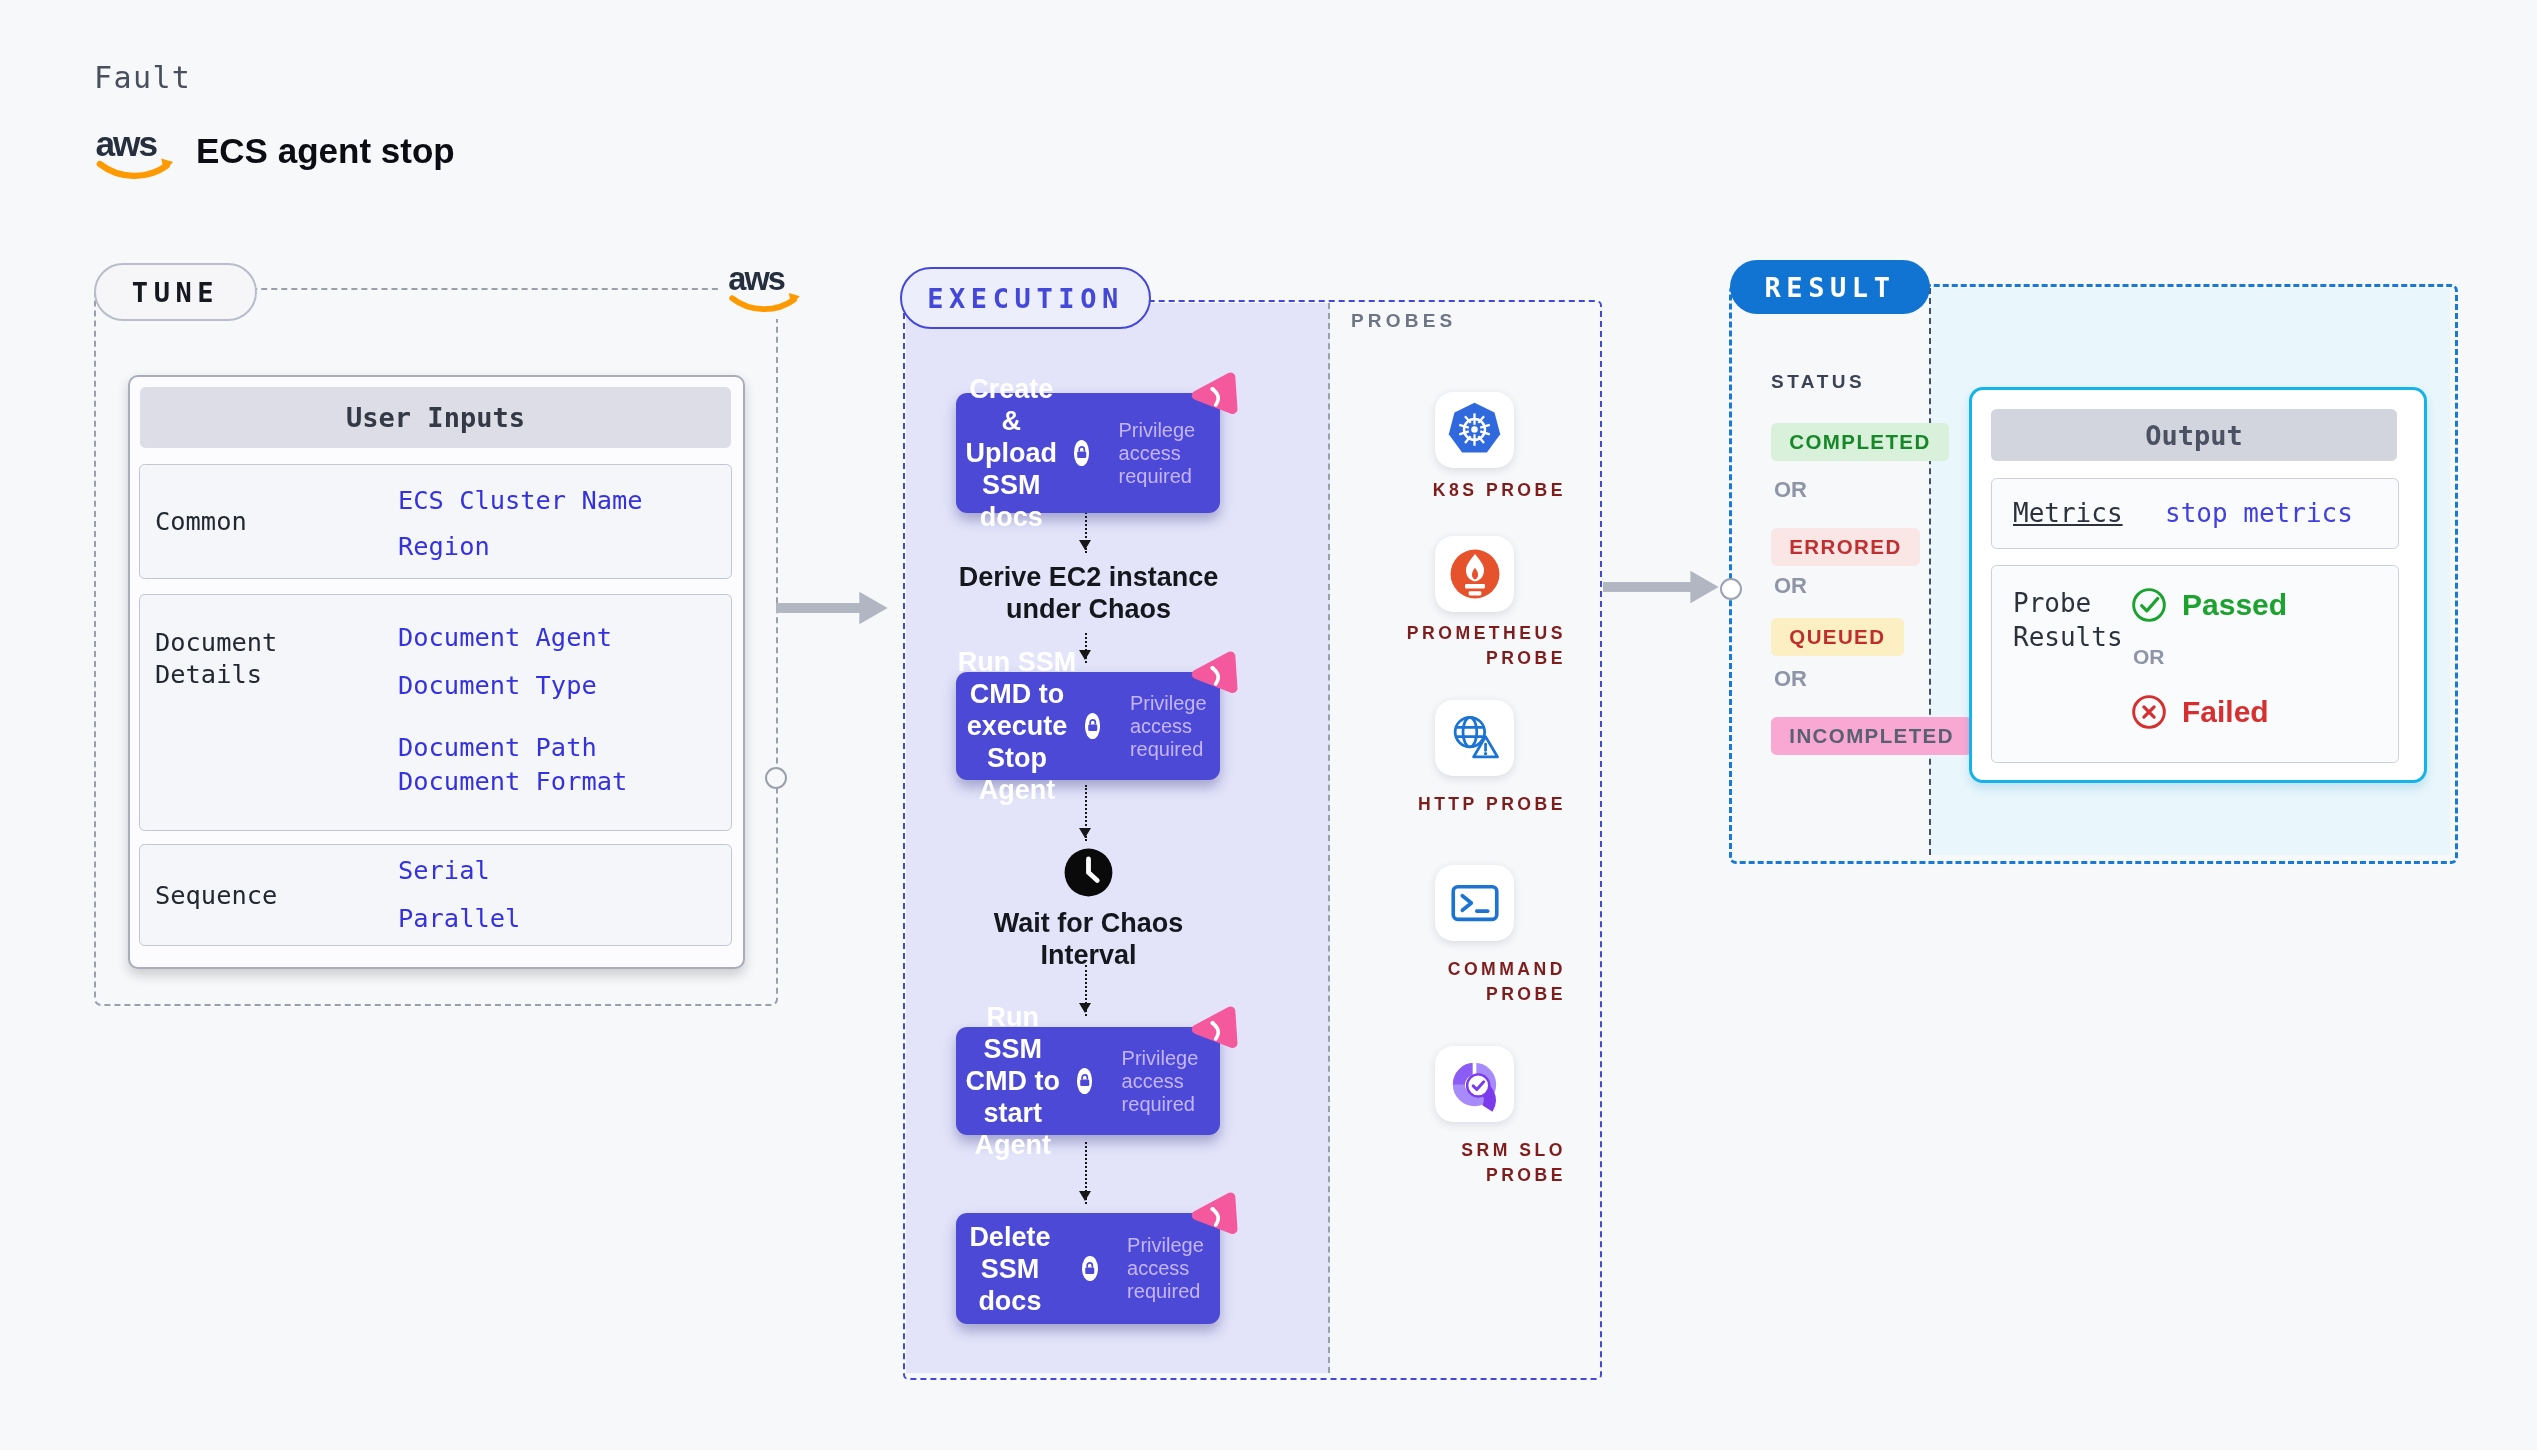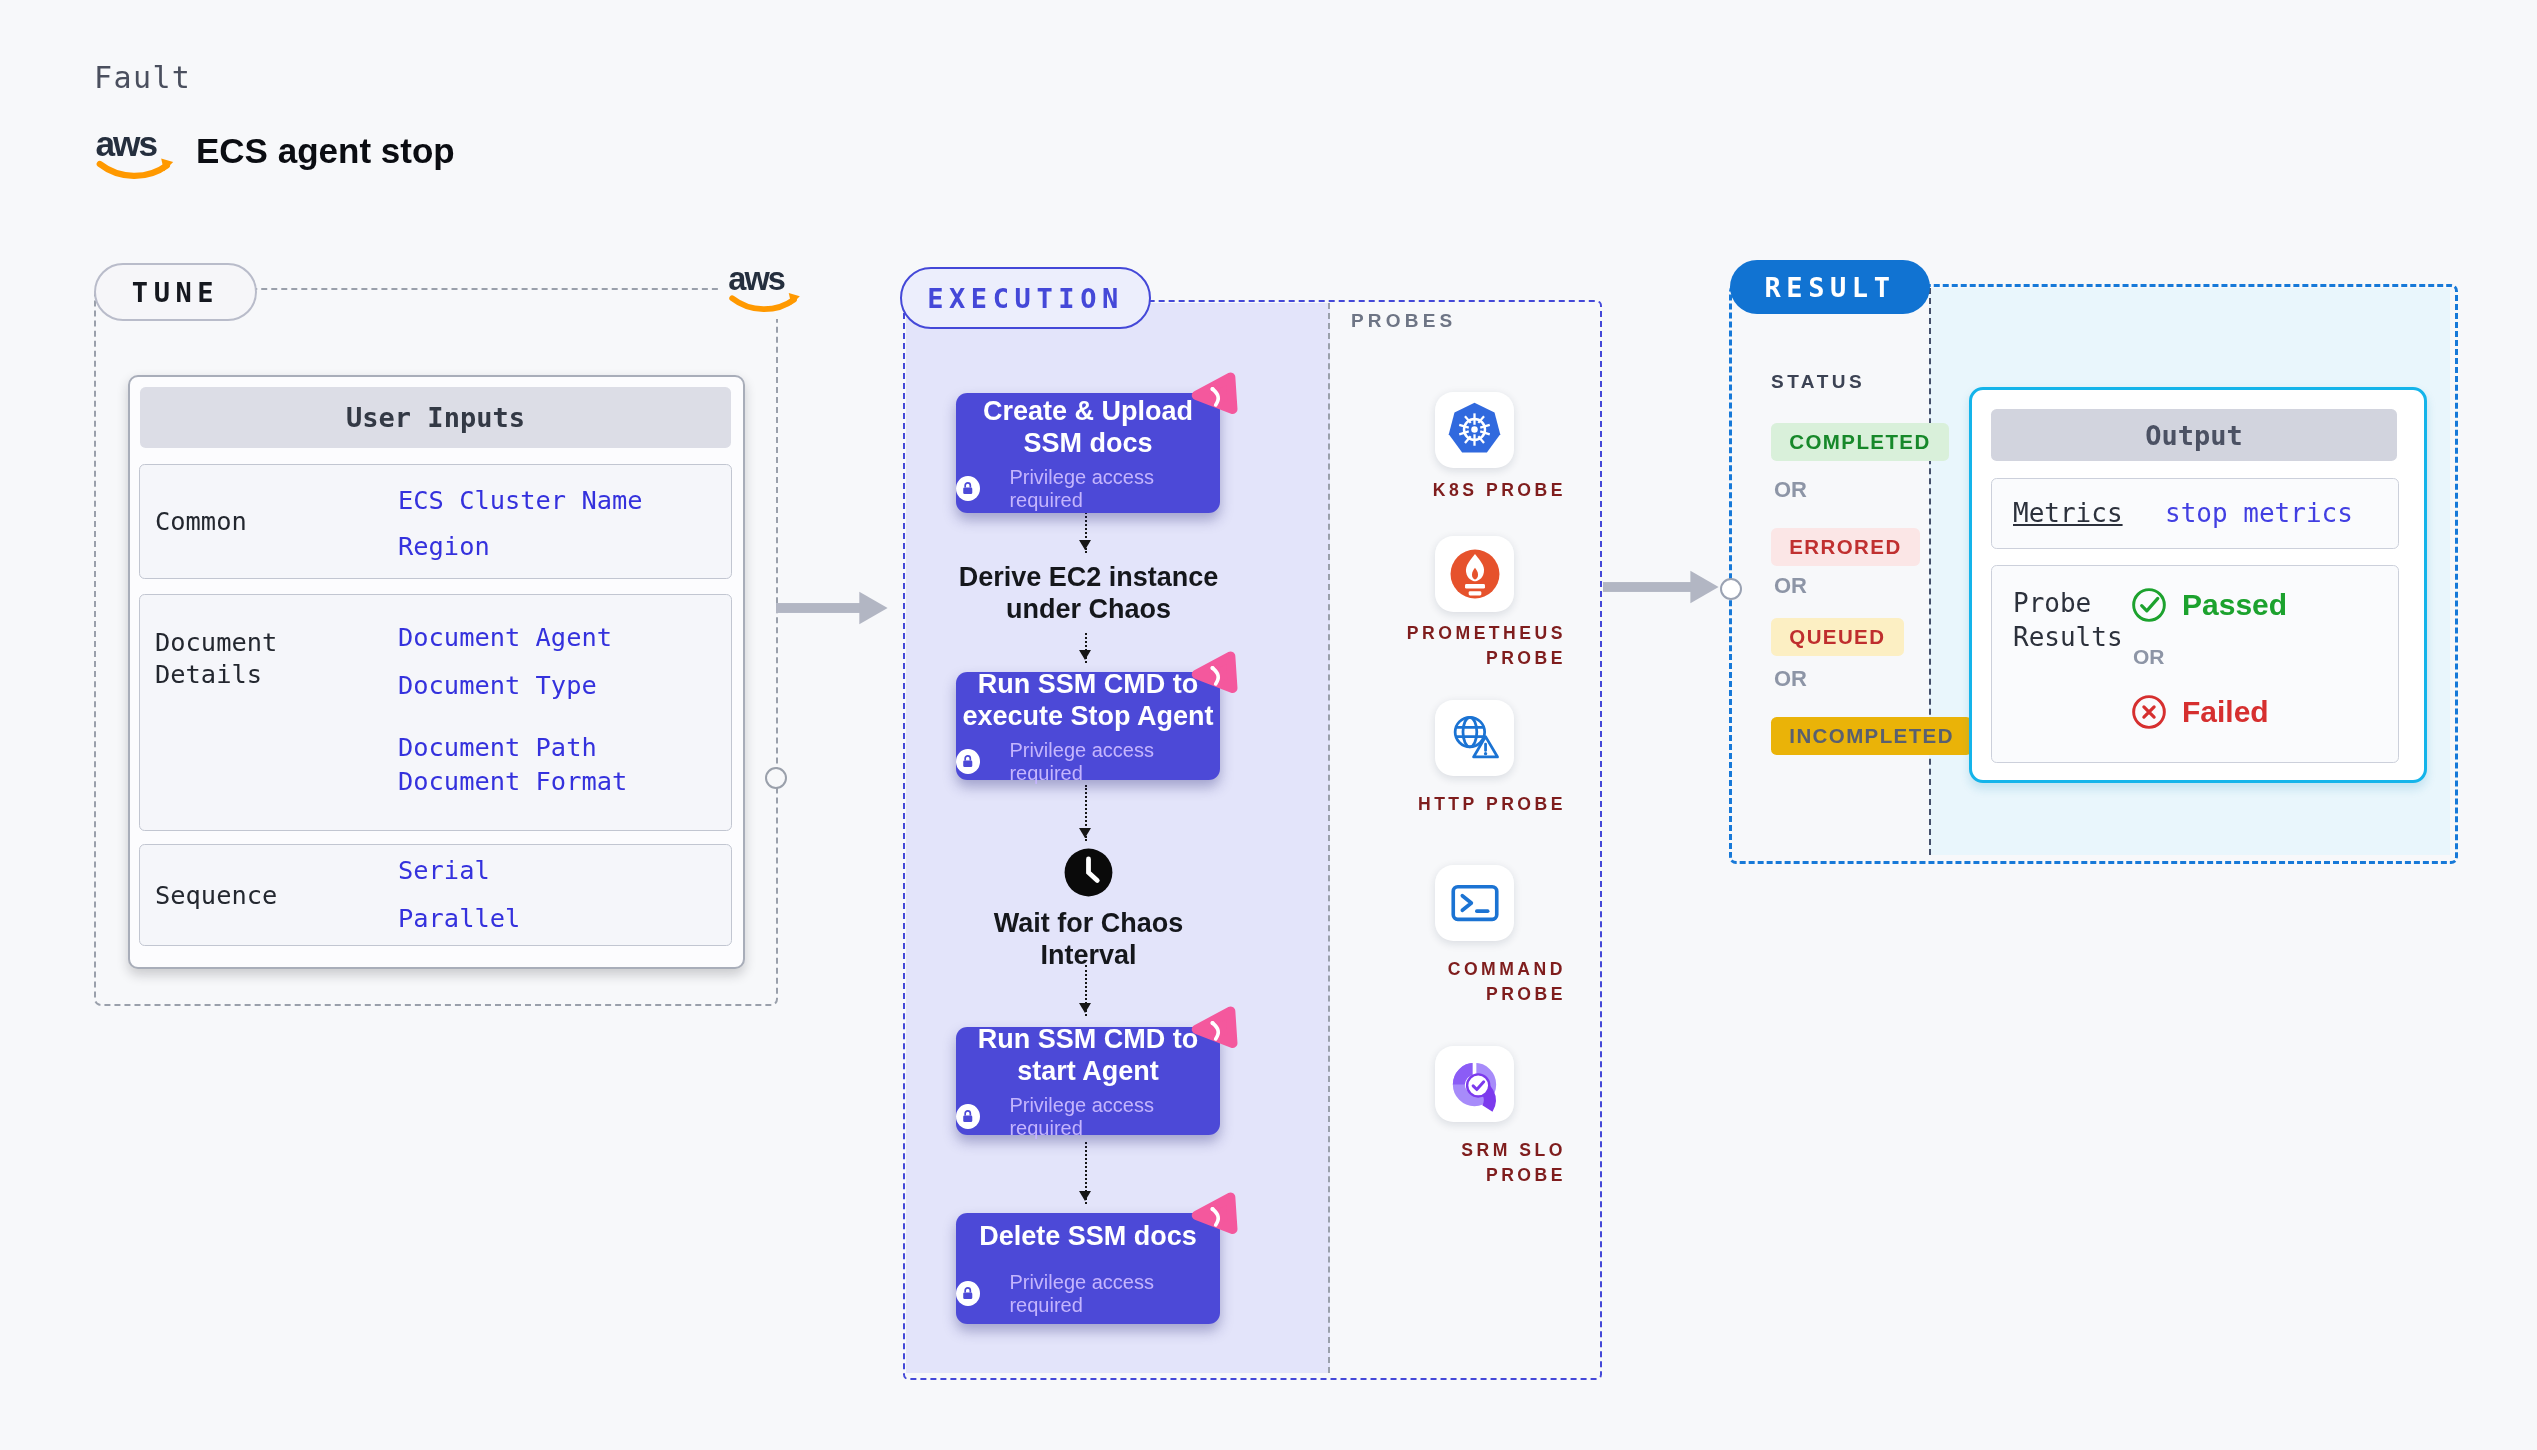--- a/index.html
+++ b/index.html
@@ -40,21 +40,21 @@
            display:flex;align-items:center;justify-content:center;font-size:27px;font-weight:bold;color:#333945;z-index:11;}
   .ui-row{background:#f5f6fa;border:1.4px solid #c2c6d1;border-radius:5.6px;z-index:11;left:139px;width:591px;}
   .ui-row-1{top:464px;height:113px;}
   .ui-row-2{top:594px;height:235px;}
   .ui-row-3{top:844px;height:100px;}
   .ui-label{position:absolute;left:15px;font-size:25.4px;color:#23272f;line-height:32px;}
   .ui-link{position:absolute;left:258px;font-size:25.4px;color:#3431dd;cursor:pointer;}
 
   
   .node{left:956px;width:264px;background:#4c49d7;border-radius:11.3px;z-index:10;
-        box-shadow:0 7px 12.7px rgba(40,40,120,0.35);display:flex;flex-direction:column;
+        box-shadow:0 7px 12.7px rgba(40,40,120,0.35);display:flex;flex-direction:row;
         align-items:center;justify-content:center;gap:7px;}
   .node-title{color:#ffffff;font-size:27px;font-weight:bold;text-align:center;line-height:32px;}
   .node-priv{display:flex;align-items:center;gap:8.5px;}
   .priv-circle{width:25.4px;height:25.4px;border-radius:50%;background:#ffffff;display:flex;align-items:center;justify-content:center;}
   .priv-text{color:#c4b5fd;font-size:20px;padding-left:21px;}
   .badge-litmus{position:absolute;right:-18.3px;top:-21px;width:51px;height:51px;z-index:12;}
 
   .step-text{left:958px;width:261px;text-align:center;font-size:27px;font-weight:bold;color:#15171c;line-height:32px;z-index:6;}
 
   .varrow{left:1085px;width:0;border-left:2.8px dotted #161616;z-index:6;}
@@ -74,21 +74,21 @@
   .harrow{z-index:8;}
   .port-circle{width:18.3px;height:18.3px;border-radius:50%;background:#ffffff;border:2.8px solid #9aa2b2;z-index:9;}
 
   
   .status-heading{left:1771px;top:371px;font-size:19px;font-weight:bold;letter-spacing:3.5px;color:#3c4354;z-index:6;}
   .status-badge{position:absolute;left:1771px;height:38px;border-radius:5.6px;display:flex;align-items:center;
                 padding:0 18.3px;font-size:20.5px;font-weight:bold;letter-spacing:1.4px;z-index:6;}
   .b-completed{top:423px;background:#d9f0da;color:#17882a;}
   .b-errored{top:528px;background:#fbe6e6;color:#c03030;}
   .b-queued{top:618px;background:#fcefc3;color:#bf2e2e;}
-  .b-incompleted{top:717px;background:#eab308;color:#596070;}
+  .b-incompleted{top:717px;background:#f9a8d4;color:#596070;}
   .or-label{position:absolute;left:1774px;font-size:22px;font-weight:bold;color:#8d95a6;z-index:6;}
 
   
   .out-card{left:1969px;top:387px;width:452px;height:390px;background:#ffffff;border:3.5px solid #14b4ea;
             border-radius:14px;z-index:10;box-shadow:0 5.6px 10px rgba(20,140,190,0.18);}
   .out-band{left:1991px;top:409px;width:406px;height:52px;background:#d2d4de;border-radius:5.6px;z-index:11;
             display:flex;align-items:center;justify-content:center;font-size:27px;font-weight:bold;color:#4b5163;}
   .out-row{position:absolute;left:1991px;width:406px;background:#fafbfd;border:1.4px solid #ccd0db;border-radius:5.6px;z-index:11;}
   .out-row-metrics{top:478px;height:69px;}
   .out-row-probe{top:565px;height:196px;}

